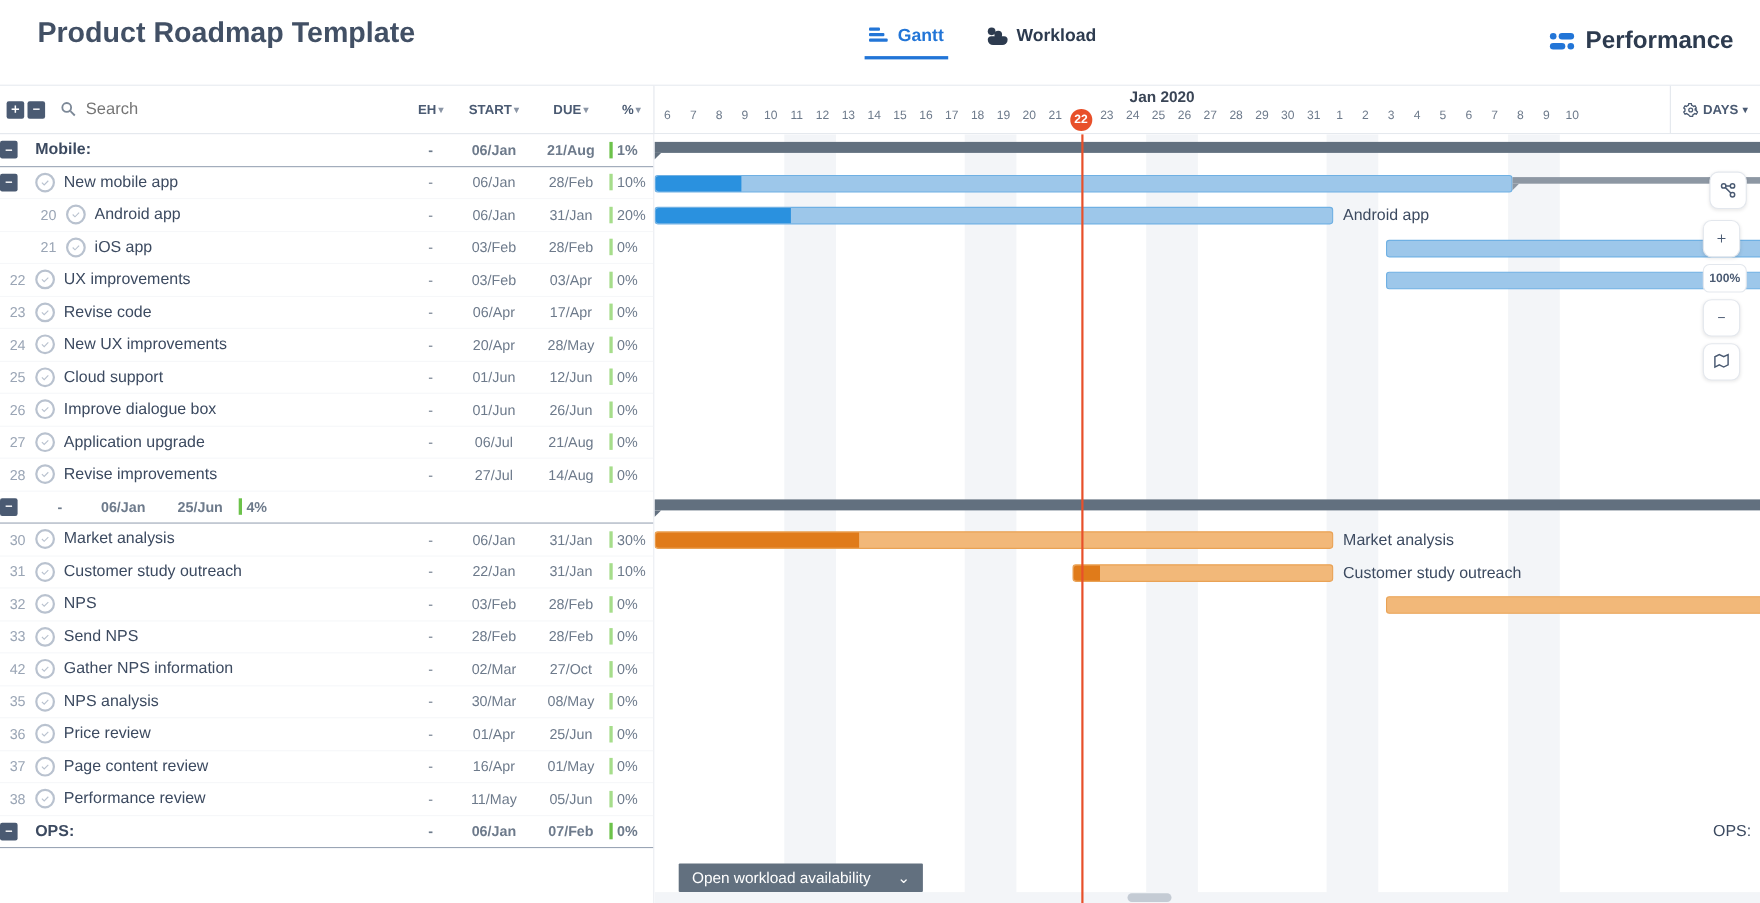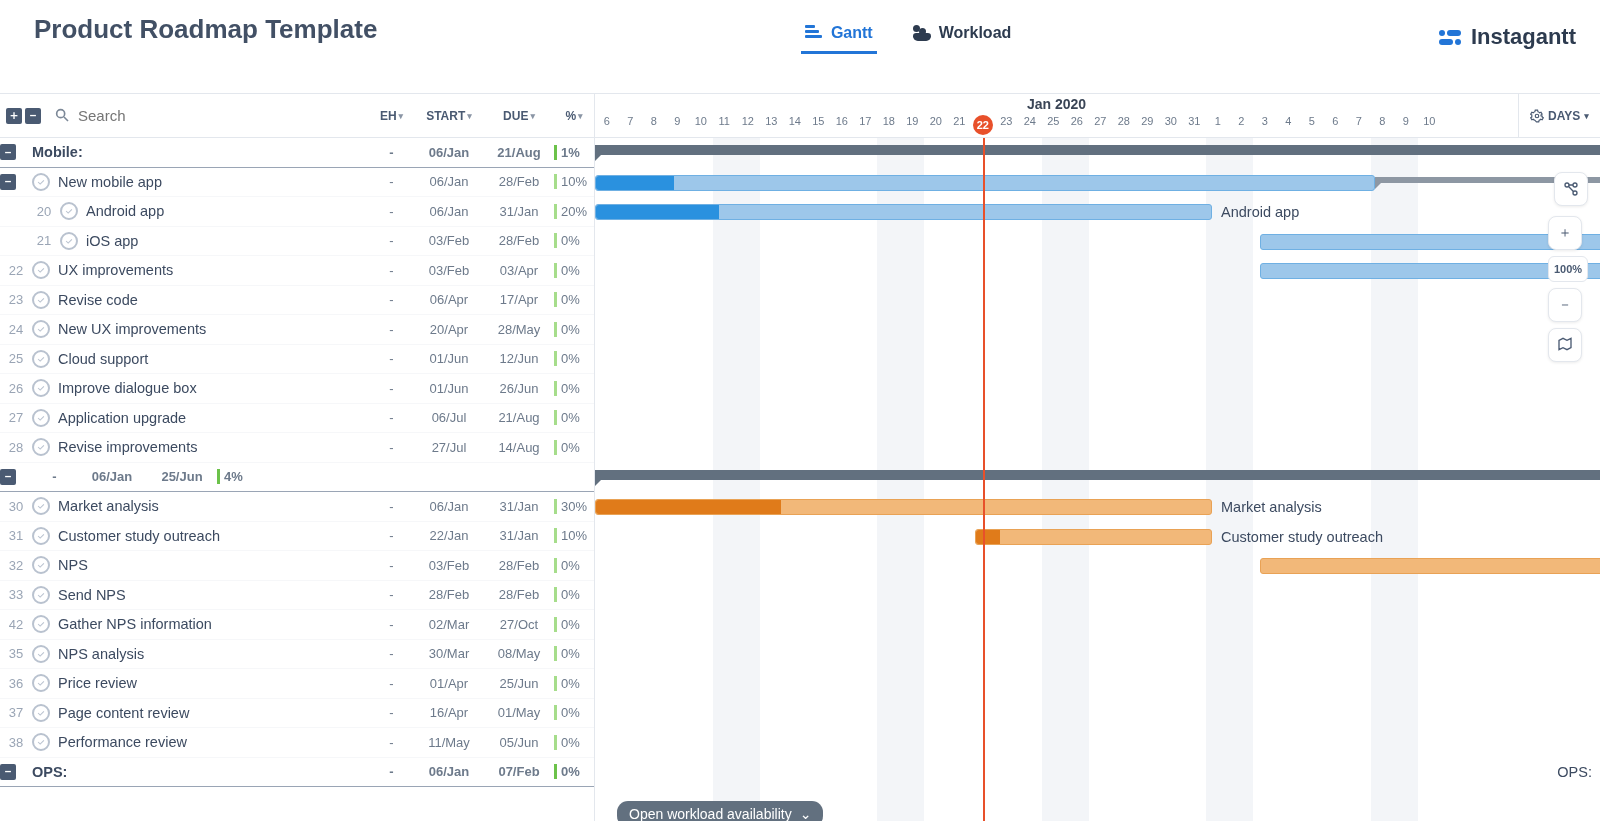--- a/index.html
+++ b/index.html
@@ -2,21 +2,21 @@
 <html><head>
 <meta charset="utf-8">
 <style>
 * { box-sizing: border-box; margin: 0; padding: 0; }
 html, body { height: 100%; font-family: -apple-system, "Segoe UI", "Helvetica Neue", Arial, sans-serif; color:#2d3b4f; }
 body { background:#fff; overflow:hidden; }
 
 
 .header {
   display:flex; align-items:flex-start; justify-content:space-between;
-  border-bottom:1px solid #e3e7ed; padding:12px 24px 0 34px; height:94px;
+  border-bottom:1px solid #e3e7ed; padding:12px 24px 0 34px; height:78px;
 }
 .header-left { display:flex; flex-direction:column; padding-top:2px;}
 .page-title { font-size:26px; font-weight:700; color:#425065; }
 .page-subtitle { font-size:14px; color:#9aa5b5; margin-top:2px; }
 
 .header-center { display:flex; gap:40px; align-items:flex-start; padding-top:12px;}
 .view-tab { display:flex; align-items:center; gap:8px; font-weight:700; color:#2d3b4f; cursor:pointer; padding-bottom:12px; position:relative;}
 .view-tab.active { color:#2275d7; }
 .view-tab.active::after { content:""; position:absolute; left:-4px; right:-4px; bottom:0; height:3px; background:#2275d7;}
 .view-tab .ico { width:18px; height:16px; }
@@ -96,21 +96,21 @@
 .orange .fill{background:#e07b1a;height:100%;border-radius:3px 0 0 3px;}
 .bar-label{position:absolute;left:100%;margin-left:10px;top:-1px;white-space:nowrap;font-size:14.5px;color:#3c4a60;}
 .bar-label.right-edge{left:auto;right:8px;margin-left:0;top:1px;color:#3c4a60;font-size:14.5px;}
 
 
 .float-ctrl{position:absolute;right:12px;display:flex;flex-direction:column;gap:6px;z-index:20;}
 .fc-btn{width:34px;height:34px;border-radius:8px;background:#fff;border:1px solid #e3e7ed;box-shadow:0 1px 3px rgba(0,0,0,.08);display:flex;align-items:center;justify-content:center;font-size:14px;color:#4a5a72;cursor:pointer;}
 .fc-badge{width:40px;height:26px;border-radius:6px;border:1px solid #e3e7ed;background:#fff;font-size:11px;font-weight:600;display:flex;align-items:center;justify-content:center;color:#4a5a72;}
 
 
-.workload-pill{position:absolute;left:22px;bottom:10px;background:#62707f;color:#fff;font-size:14px;padding:5px 12px;border-radius:11px;display:flex;align-items:flex-end;gap:8px;cursor:pointer;z-index:10;}
+.workload-pill{position:absolute;left:22px;bottom:10px;background:#62707f;color:#fff;font-size:14px;padding:5px 12px;border-radius:1px;display:flex;align-items:flex-end;gap:24px;cursor:pointer;z-index:10;}
 .bottom-scroll{position:absolute;left:0;right:0;bottom:0;height:10px;background:#f3f5f8;}
 .bottom-thumb{position:absolute;height:8px;top:1px;background:#c4cbd4;border-radius:4px;}
 </style>
 </head>
 <body>
 
 <div class="header">
   <div class="header-left">
     <div class="page-title">Product Roadmap Template</div>
   </div>
@@ -134,21 +134,21 @@
     <span class="logo-glyph">
       <div>
           <span class="logo-dot"></span>
           <span class="logo-bar"></span>
         </div>
       <div>
           <span class="logo-bar"></span>
           <span class="logo-dot"></span>
         </div>
     </span>
-    <span class="logo-text">Instagantt</span>
+    <span class="logo-text">Performance</span>
   </div>
 </div>
 
 <div class="subbar">
   <div class="left-pane-header">
     <div class="btn-square">＋</div>
     <div class="btn-square">－</div>
     <div class="search-wrap">
       <svg class="search-ico" viewBox="0 0 24 24" fill="none" stroke="currentColor" stroke-width="2.5">
           <circle cx="10" cy="10" r="6"></circle>

